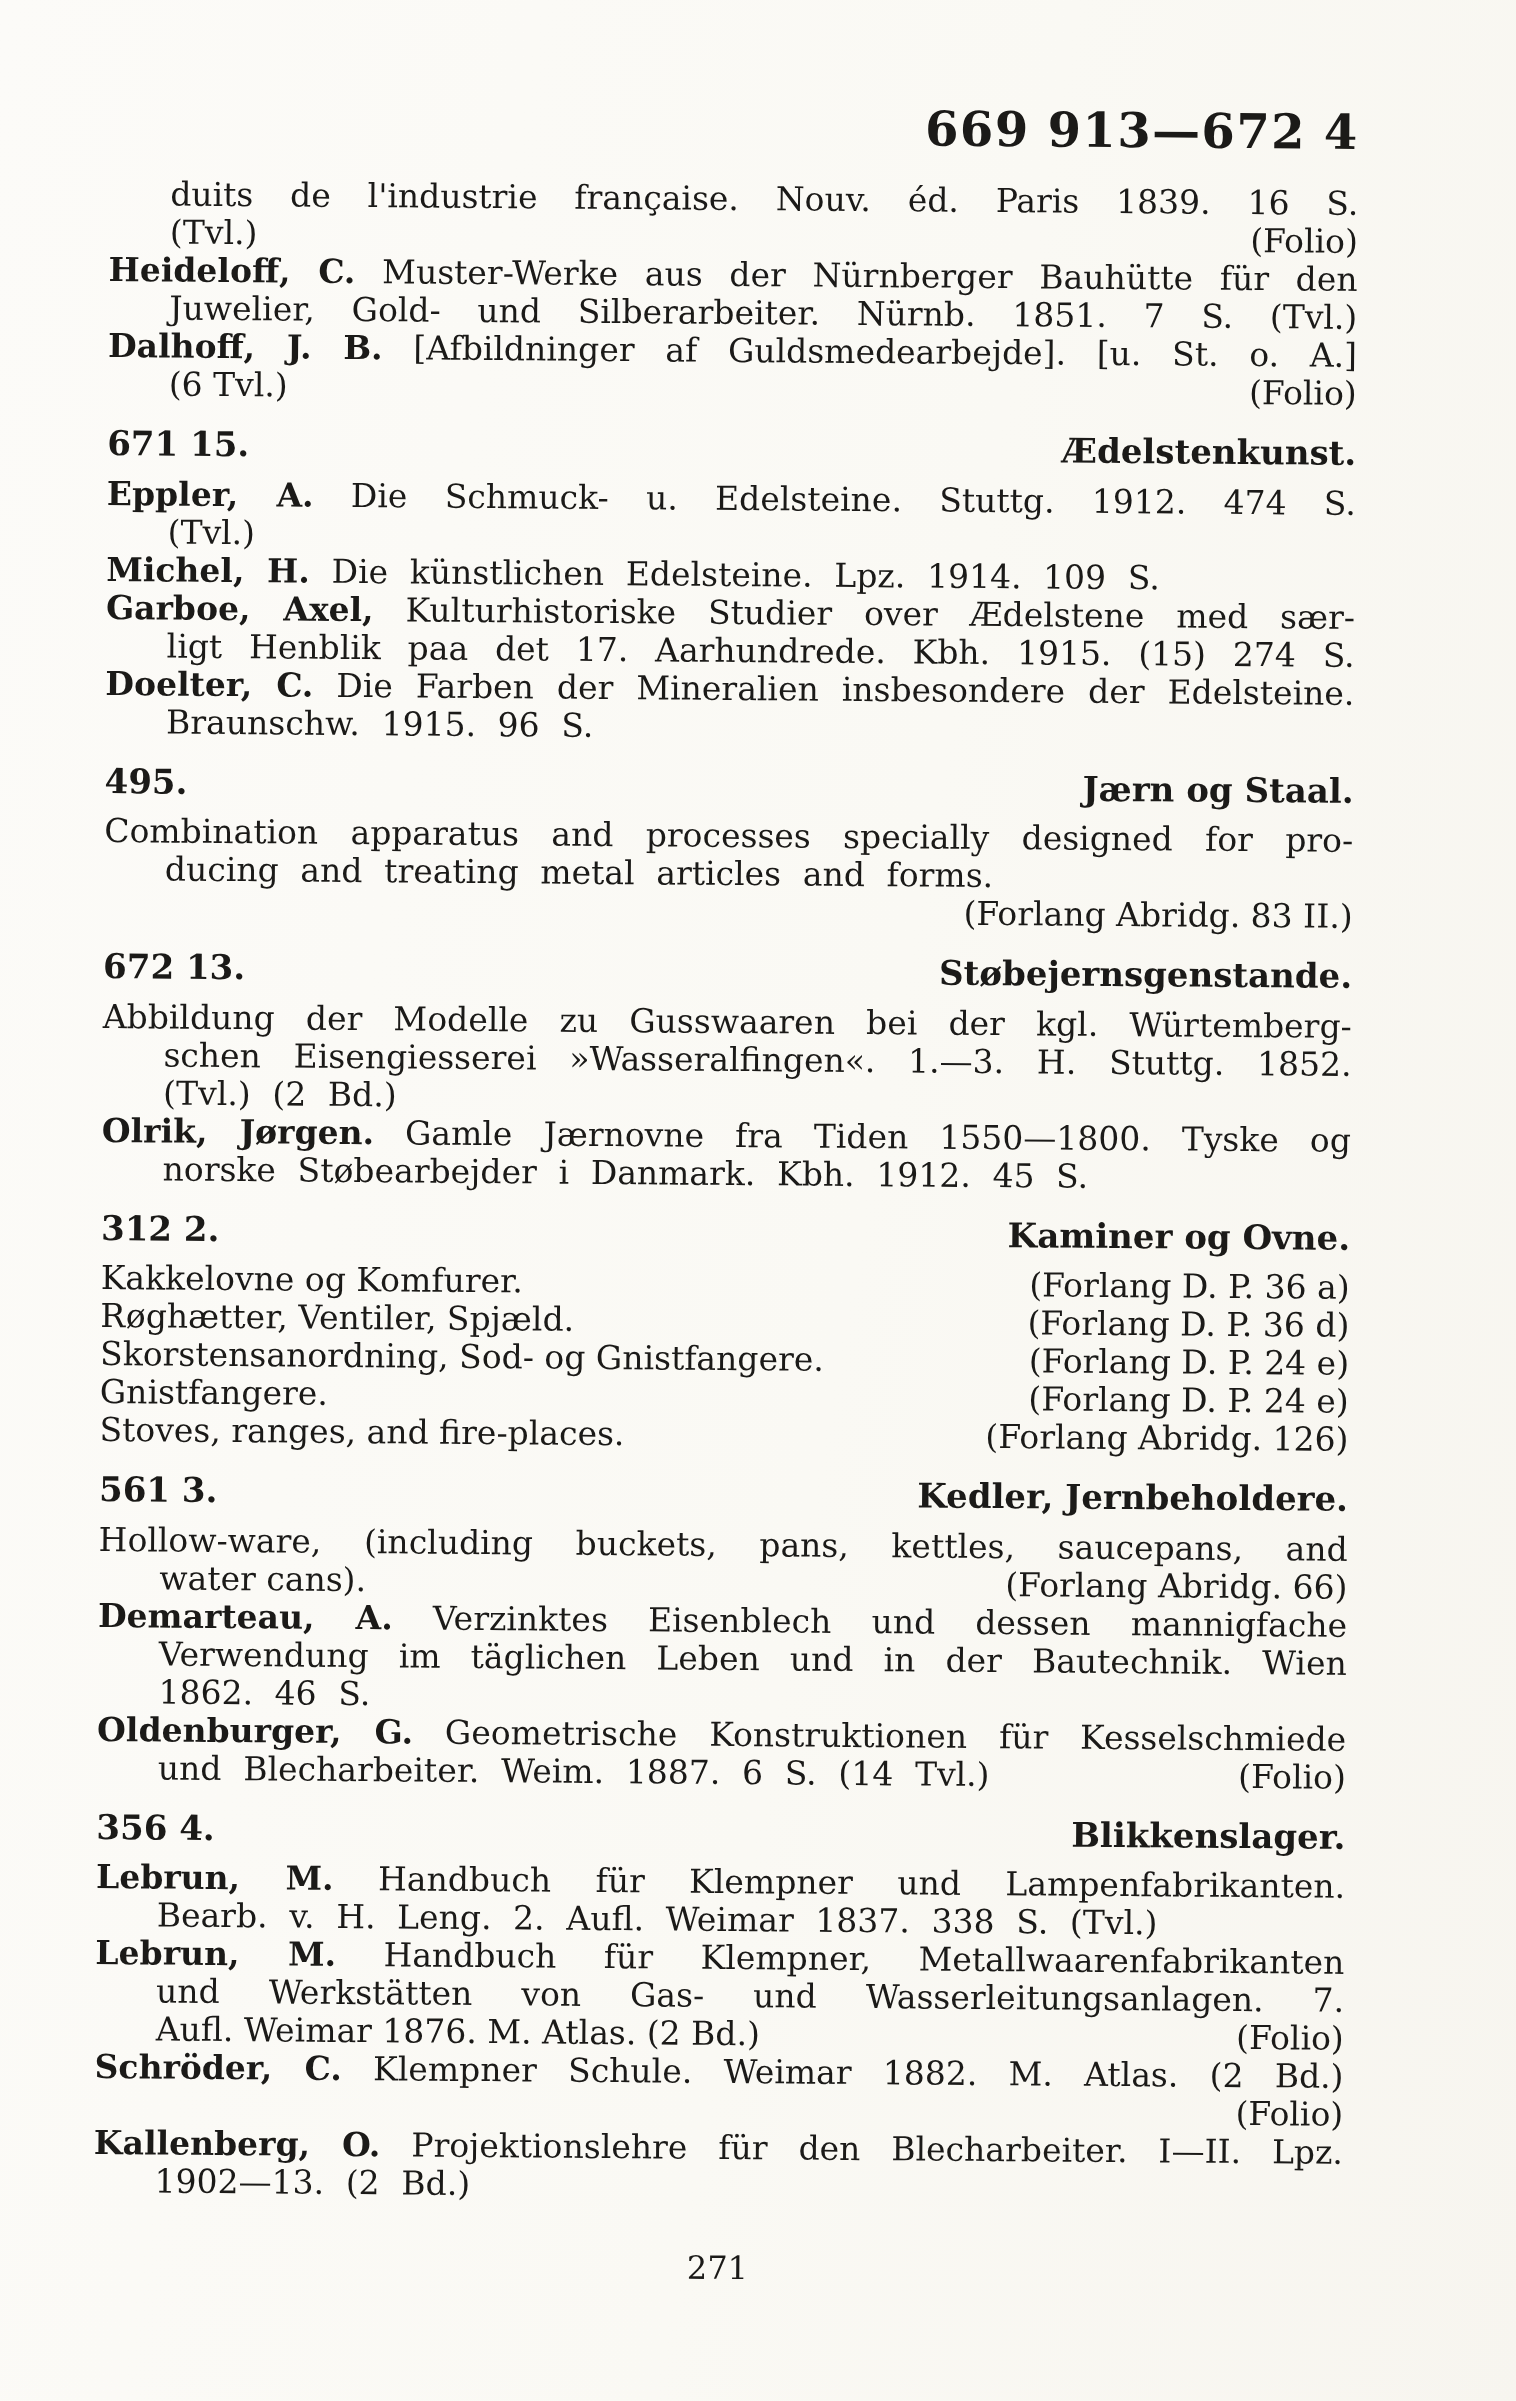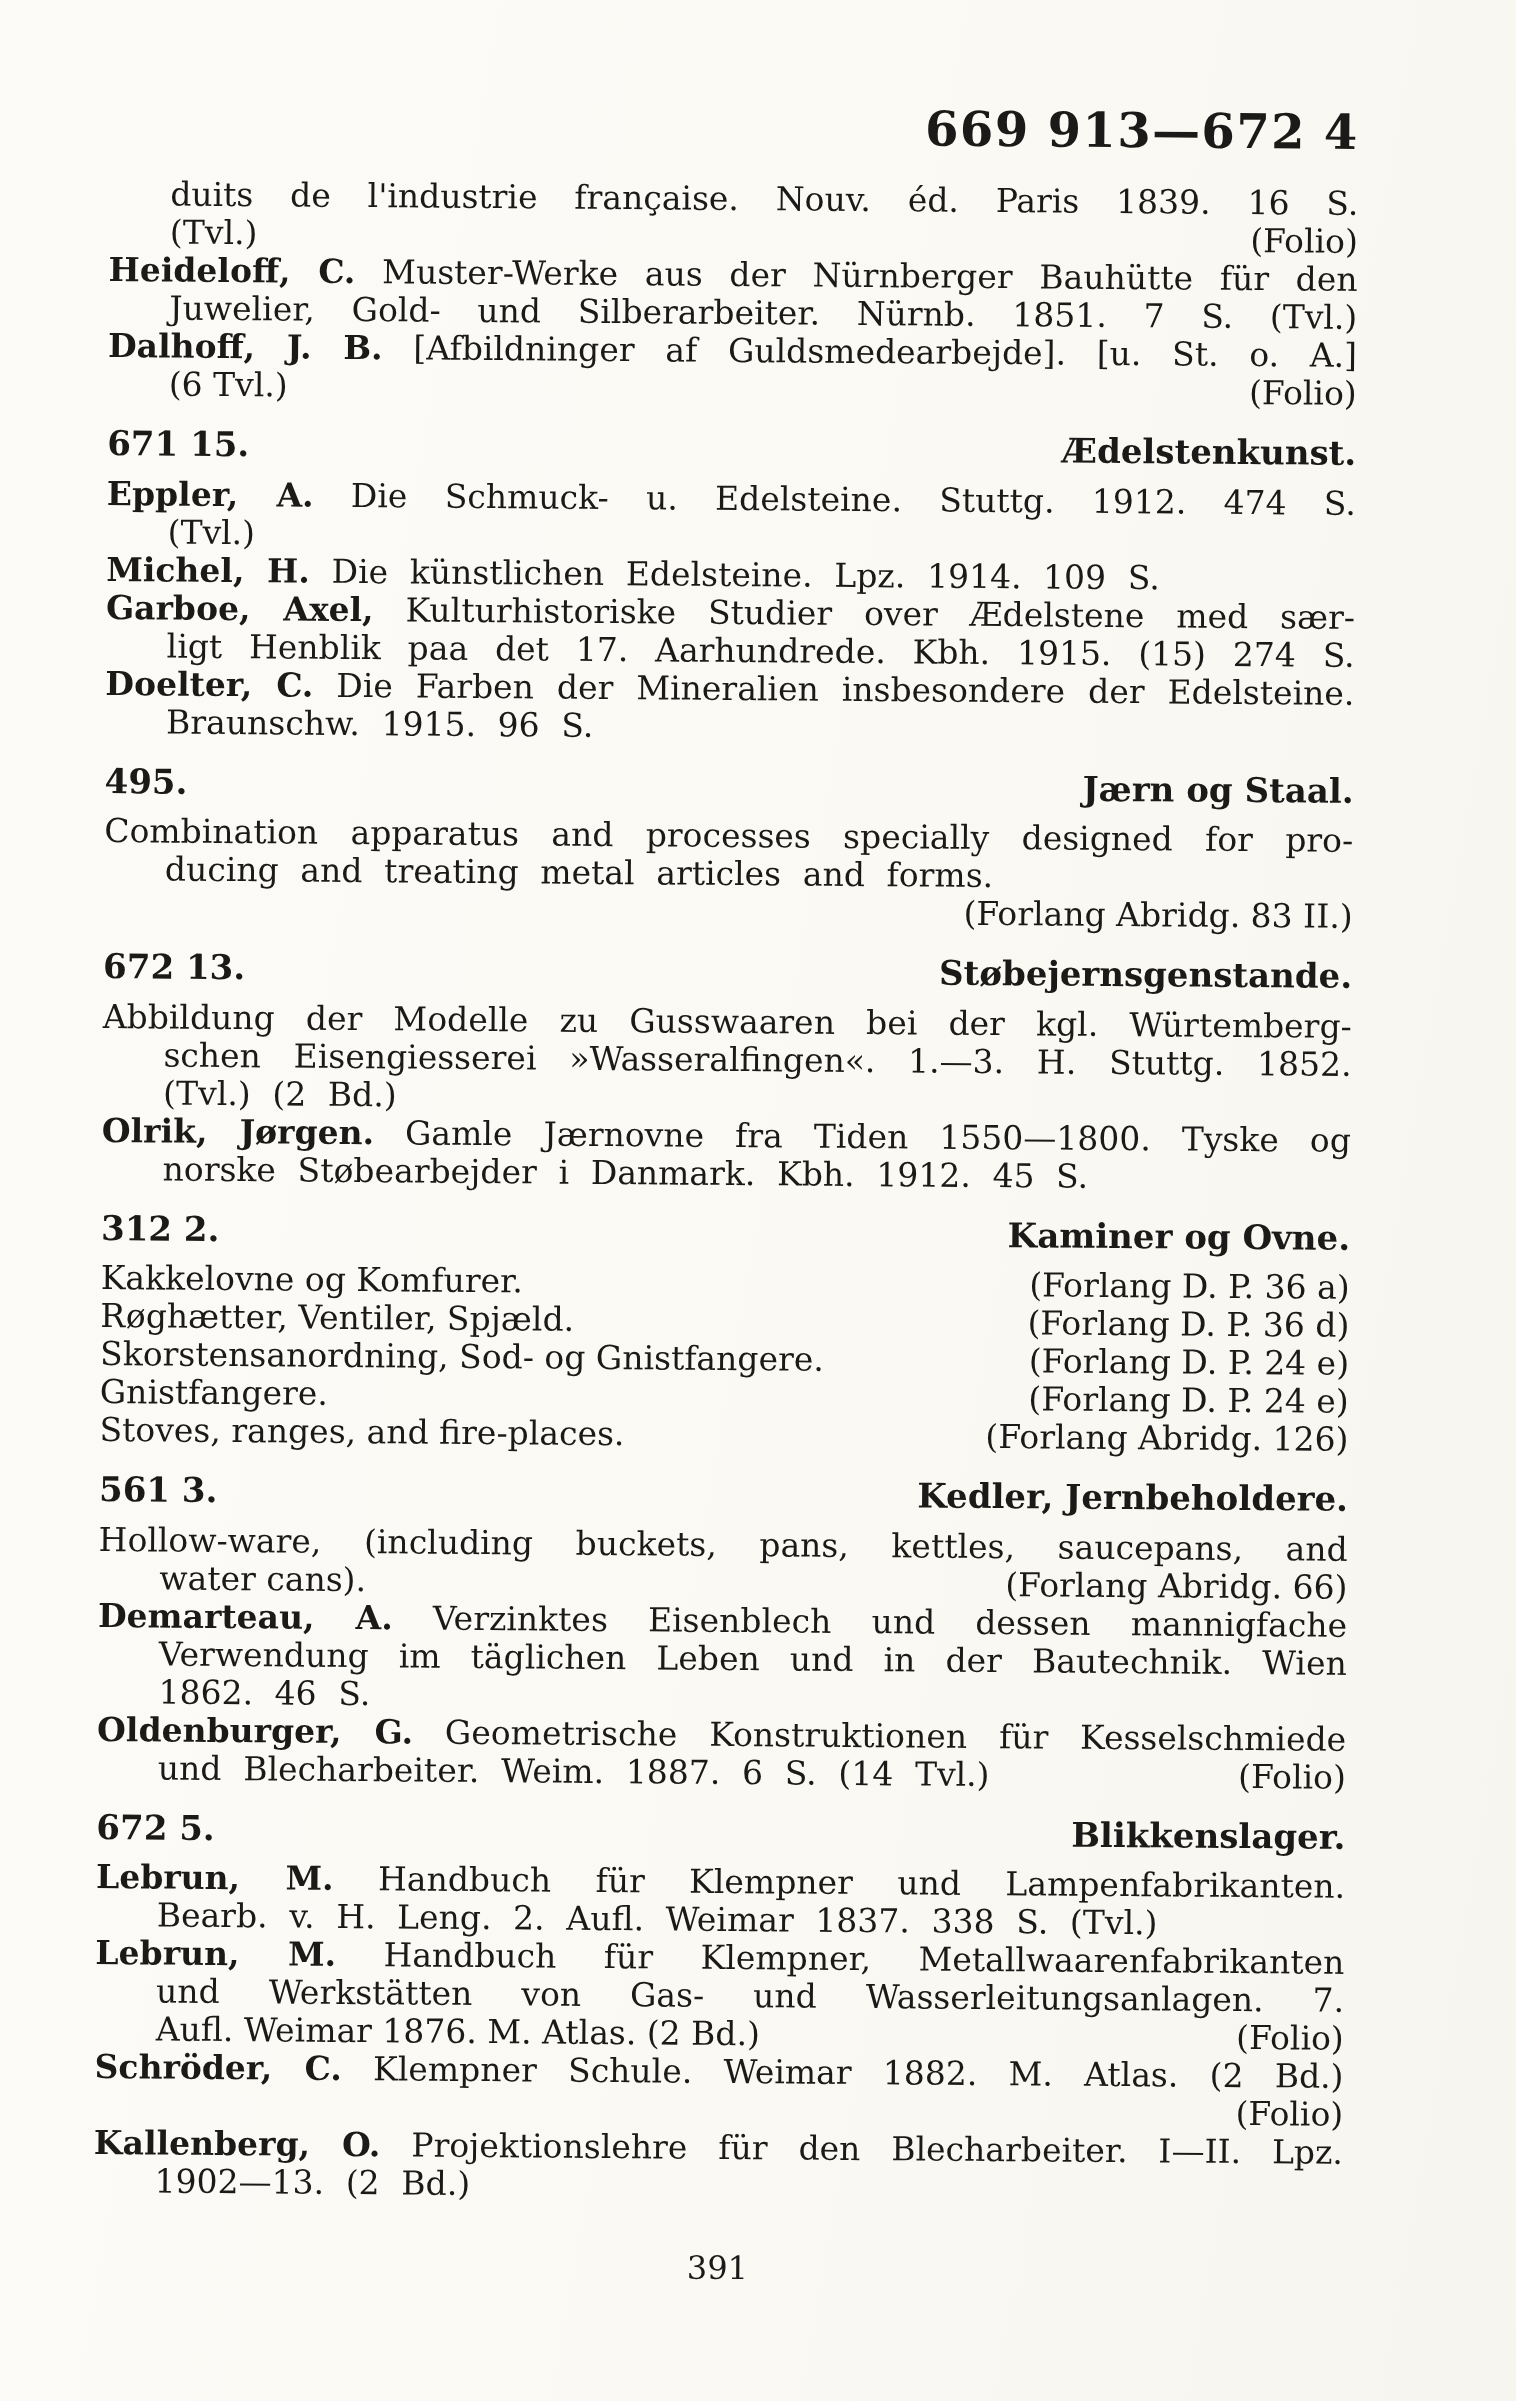--- a/index.html
+++ b/index.html
@@ -212,21 +212,21 @@
         <span class="author">Oldenburger, G.</span>
         <span>Geometrische Konstruktionen für Kesselschmiede</span>
       </div>
       <div class="line split cont">
         <span class="w">und Blecharbeiter. Weim. 1887. 6 S. (14 Tvl.)</span>
         <span>(Folio)</span>
       </div>
     </div>
 
     <div class="section">
-      <span>672 5.</span>
+      <span>356 4.</span>
       <span>Blikkenslager.</span>
     </div>
 
     <div>
       <div class="line j">
         <span class="author">Lebrun, M.</span>
         <span>Handbuch für Klempner und Lampenfabrikanten.</span>
       </div>
       <div class="line cont w">Bearb. v. H. Leng. 2. Aufl. Weimar 1837. 338 S. (Tvl.)</div>
     </div>
@@ -253,18 +253,18 @@
 
     <div>
       <div class="line j">
         <span class="author">Kallenberg, O.</span>
         <span>Projektionslehre für den Blecharbeiter. I—II. Lpz.</span>
       </div>
       <div class="line cont w">1902—13. (2 Bd.)</div>
     </div>
 
     <footer class="pagenum">
-      <span>391</span>
+      <span>271</span>
     </footer>
 
   </div>
 </main>
 
 
 </body></html>

